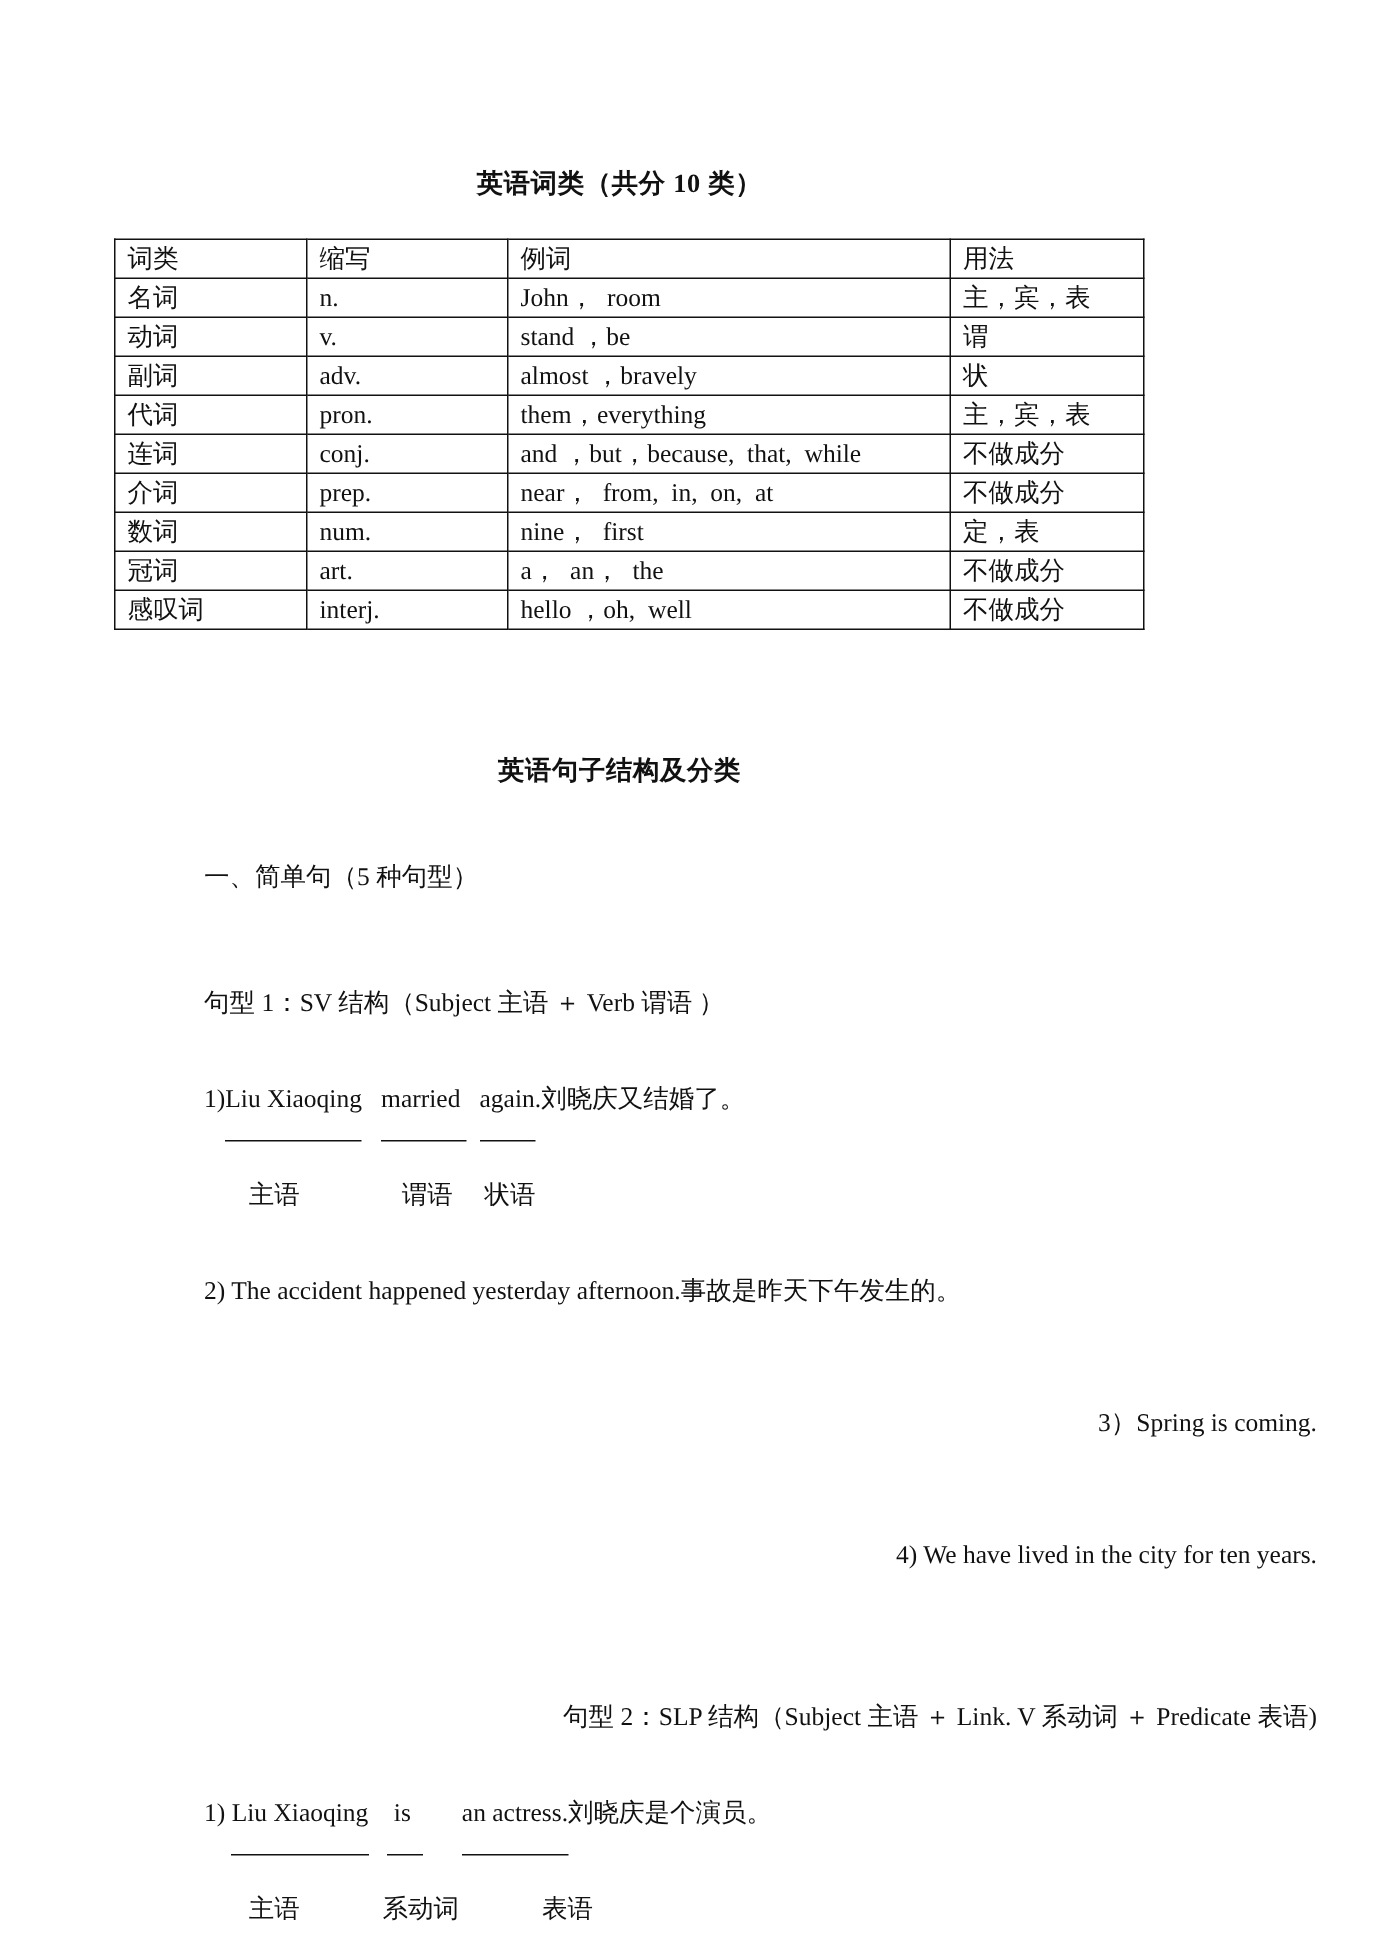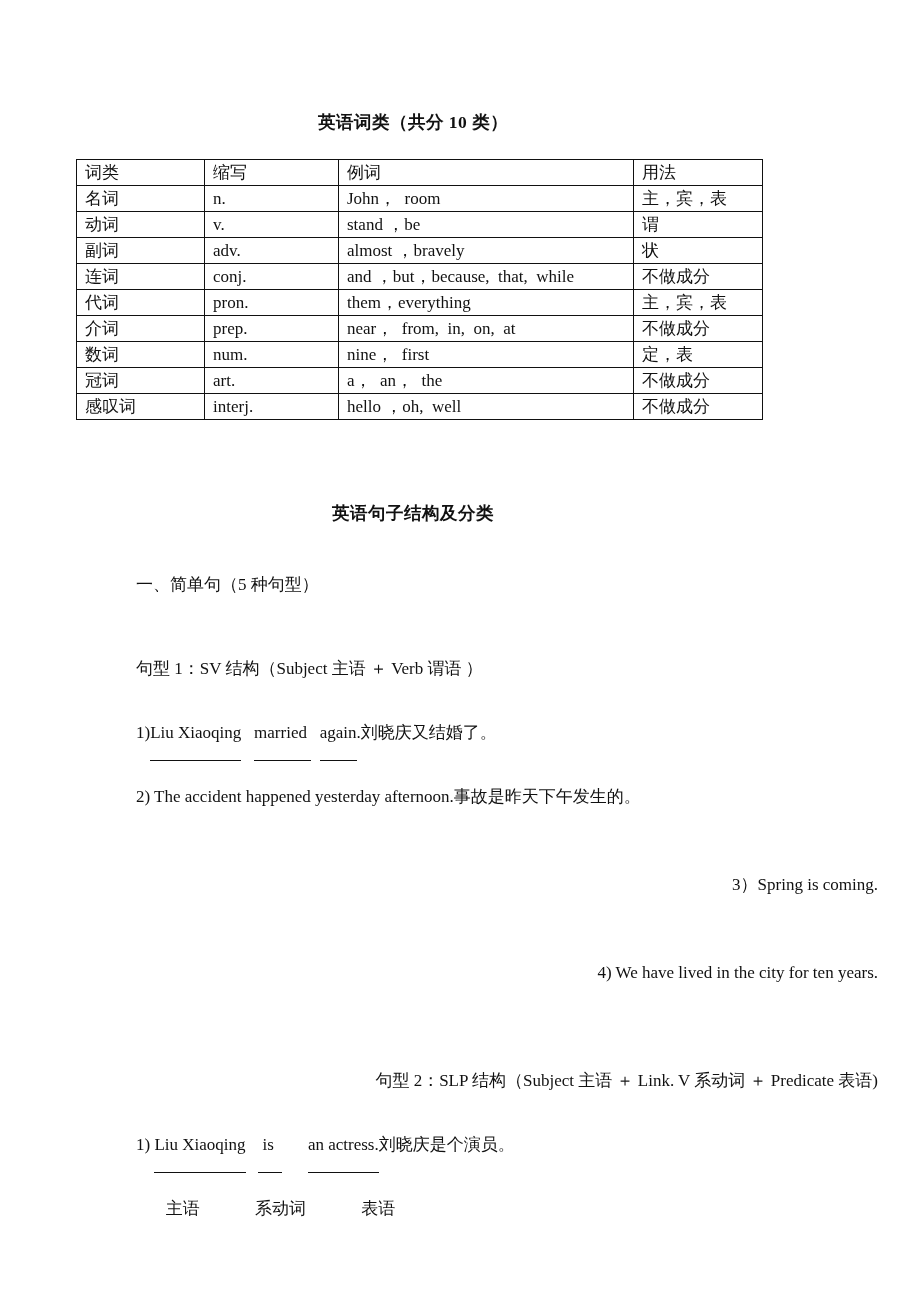--- a/index.html
+++ b/index.html
@@ -65,30 +65,30 @@
           <td>stand ，be</td>
           <td>谓</td>
         </tr>
         <tr>
           <td>副词</td>
           <td>adv.</td>
           <td>almost ，bravely</td>
           <td>状</td>
         </tr>
         <tr>
+          <td>代词</td>
+          <td>pron.</td>
+          <td>them，everything</td>
+          <td>主，宾，表</td>
+        </tr>
+        <tr>
           <td>连词</td>
           <td>conj.</td>
           <td>and ，but，because,  that,  while</td>
           <td>不做成分</td>
-        </tr>
-        <tr>
-          <td>代词</td>
-          <td>pron.</td>
-          <td>them，everything</td>
-          <td>主，宾，表</td>
         </tr>
         <tr>
           <td>介词</td>
           <td>prep.</td>
           <td>near，  from,  in,  on,  at</td>
           <td>不做成分</td>
         </tr>
         <tr>
           <td>数词</td>
           <td>num.</td>
@@ -110,20 +110,21 @@
       </tbody>
   </table>
 
   <div class="title2">英语句子结构及分类</div>
 
   <div class="content">
     <div class="line">一、简单句（5 种句型）</div>
 
     <div class="line">句型 1：SV 结构（Subject 主语 ＋ Verb 谓语 ）</div>
     <div class="line"><span>1)</span><span class="u">Liu Xiaoqing</span><span>   </span><span class="u">married </span><span>  </span><span class="u">again</span><span>.刘晓庆又结婚了。</span></div>
+    <div class="line">       主语                谓语     状语</div>
     <div class="line">2) The accident happened yesterday afternoon.事故是昨天下午发生的。</div>
     <div class="line gap">3）Spring is coming.</div>
     <div class="line gap">4) We have lived in the city for ten years.</div>
 
     <div class="line gap">句型 2：SLP 结构（Subject 主语 ＋ Link. V 系动词 ＋ Predicate 表语)</div>
     <div class="line"><span>1) </span><span class="u">Liu Xiaoqing</span><span>   </span><span class="u"> is  </span><span>      </span><span class="u">an actress.</span><span>刘晓庆是个演员。</span></div>
     <div class="line">       主语             系动词             表语</div>
     
     
     

